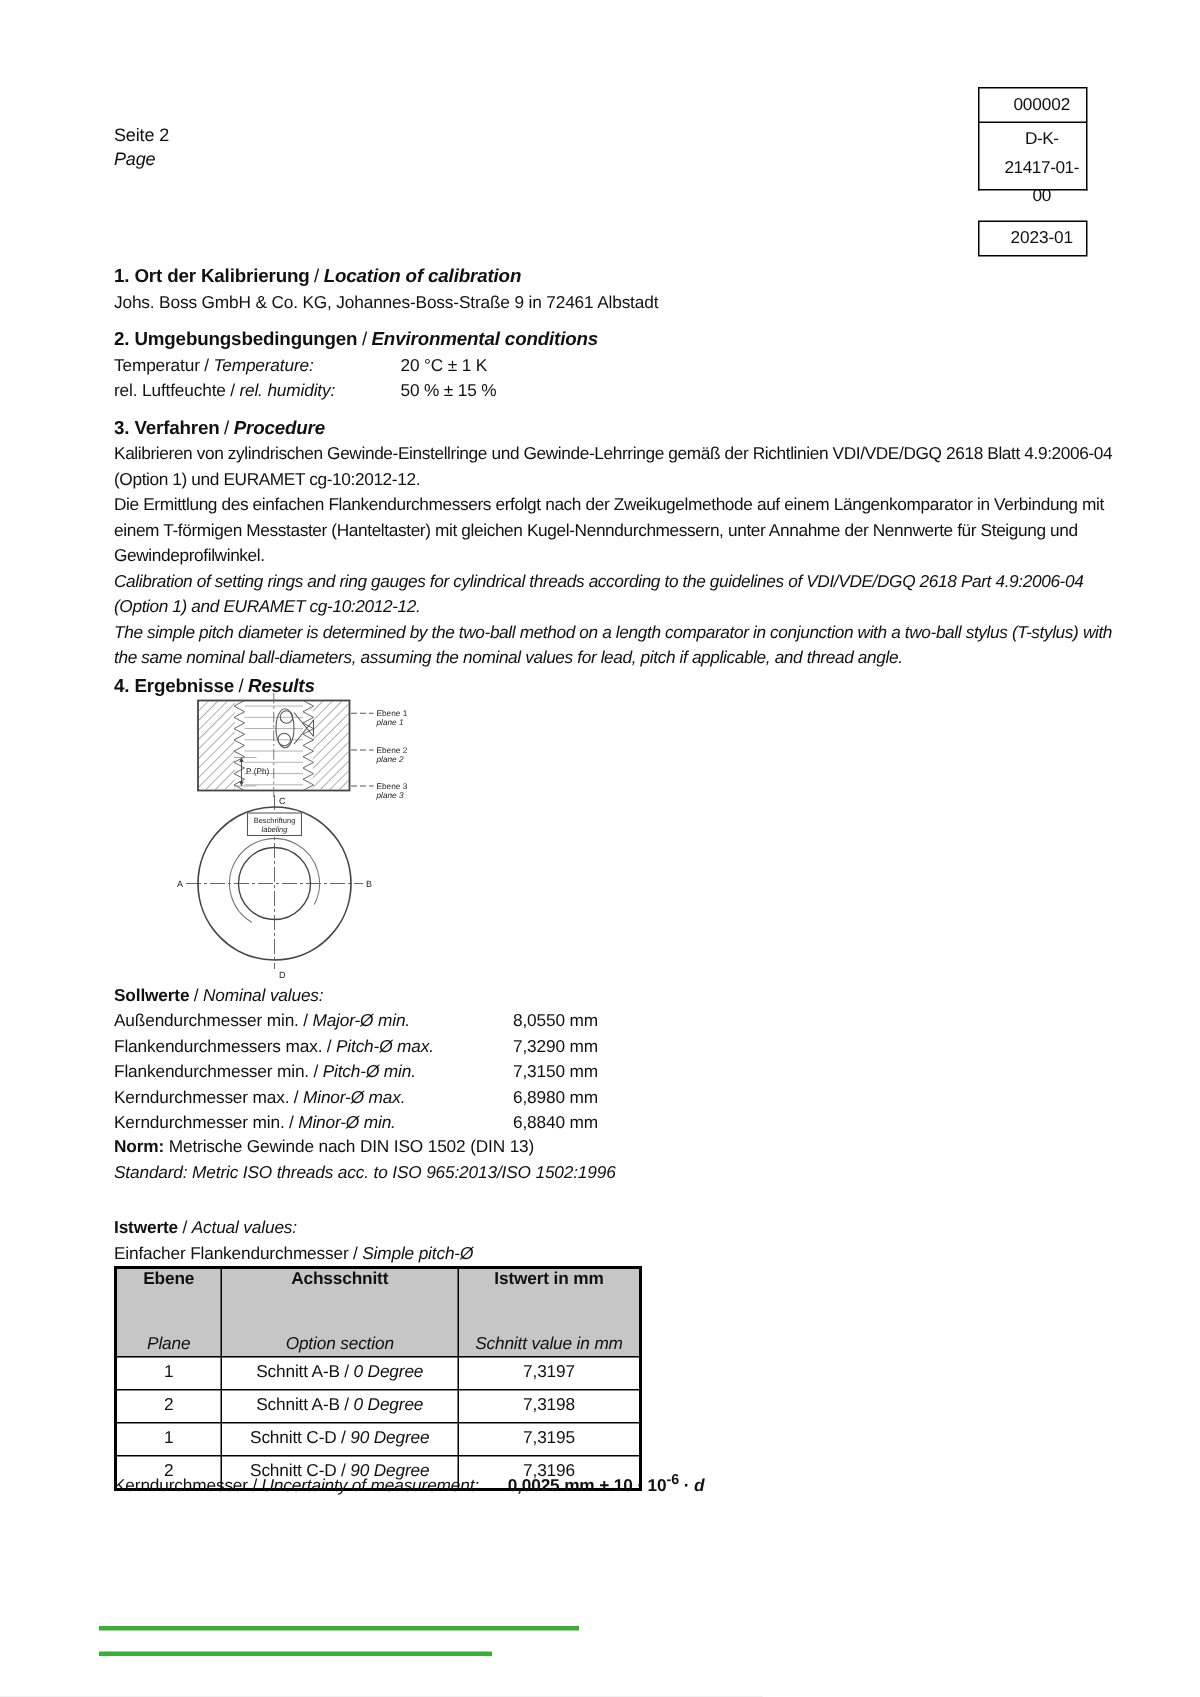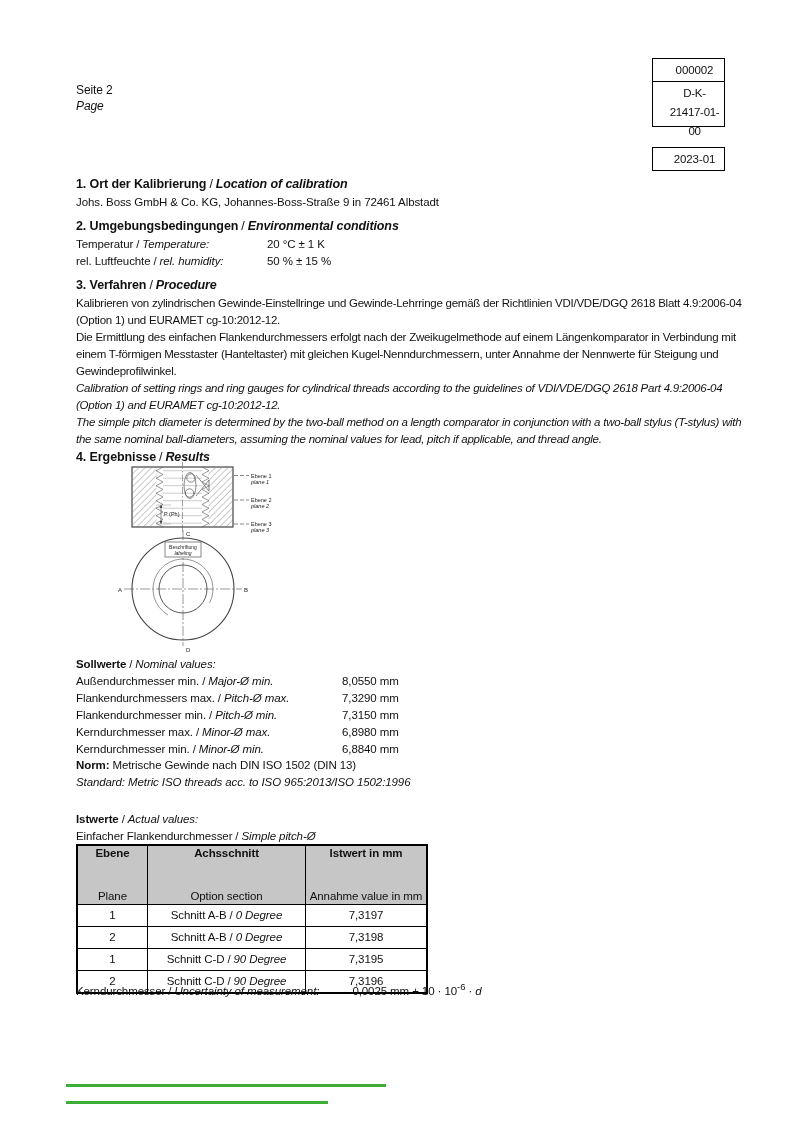--- a/index.html
+++ b/index.html
@@ -27,26 +27,26 @@
   .lv{display:flex;line-height:17px;}
   .lv .lab{width:191px;flex:none;}
   .nom .lab{width:266px;}
   
   .para{line-height:17px;letter-spacing:-0.25px;width:672px;}
   
   table.res{border-collapse:collapse;border:2px solid #000;text-align:center;}
   table.res td,table.res th{border:1px solid #000;padding:0;}
   table.res th{background:#c6c6c6;font-weight:normal;height:36px;vertical-align:middle;}
   table.res .th-de{font-weight:bold;line-height:15px;}
-  table.res .th-en{line-height:15px;margin-top:28px;}
+  table.res .th-en{font-style:italic;line-height:15px;margin-top:28px;}
   table.res td{height:21px;line-height:21px;}
   .cw1{width:69px;} .cw2{width:157px;} .cw3{width:120px;}
   
   .unc{position:absolute;left:76px;top:978px;line-height:17px;}
-  .unc .val{margin-left:30px;}
+  .unc .val{margin-left:16px;font-weight:bold;}
   .unc sup{font-size:9.5px;letter-spacing:0;}
   
   .bar{position:absolute;height:3px;background:#3cae36;}
   .bar1{left:66px;top:1084px;width:320px;}
   .bar2{left:66px;top:1101px;width:262px;}
   
   .diagram{position:absolute;left:116px;top:458px;}
   svg text{font-family:"Liberation Sans",sans-serif;fill:#222;letter-spacing:0;}
 </style>
 </head>
@@ -230,21 +230,21 @@
           <th class="cw1">
             <div class="th-de">Ebene</div>
             <div class="th-en">Plane</div>
           </th>
           <th class="cw2">
             <div class="th-de">Achsschnitt</div>
             <div class="th-en">Option section</div>
           </th>
           <th class="cw3">
             <div class="th-de">Istwert in mm</div>
-            <div class="th-en">Annahme value in mm</div>
+            <div class="th-en">Schnitt value in mm</div>
           </th>
         </tr>
       </thead>
       <tbody>
         <tr>
           <td>1</td>
           <td><span>Schnitt A-B</span><span class="sep">/</span><span class="it">0 Degree</span></td>
           <td>7,3197</td>
         </tr>
         <tr>

